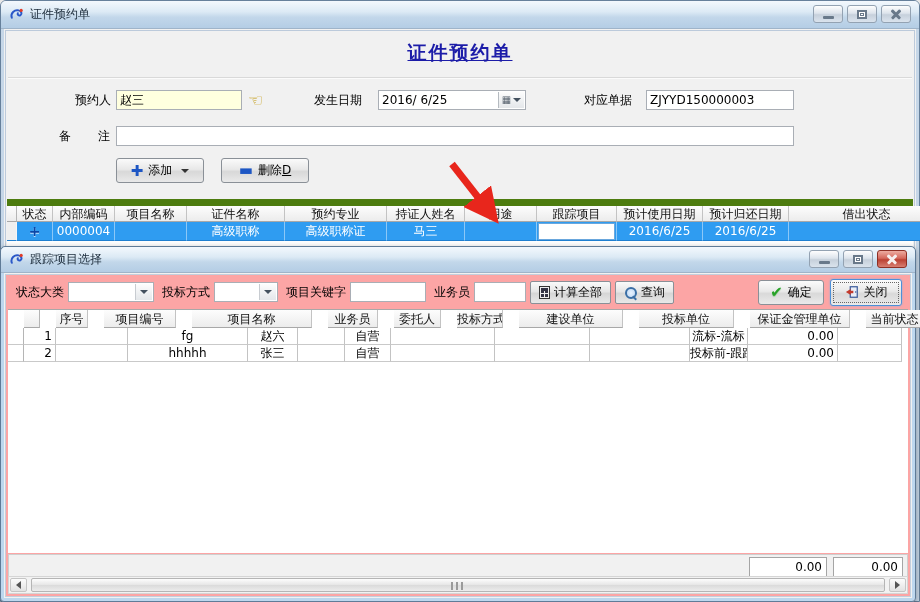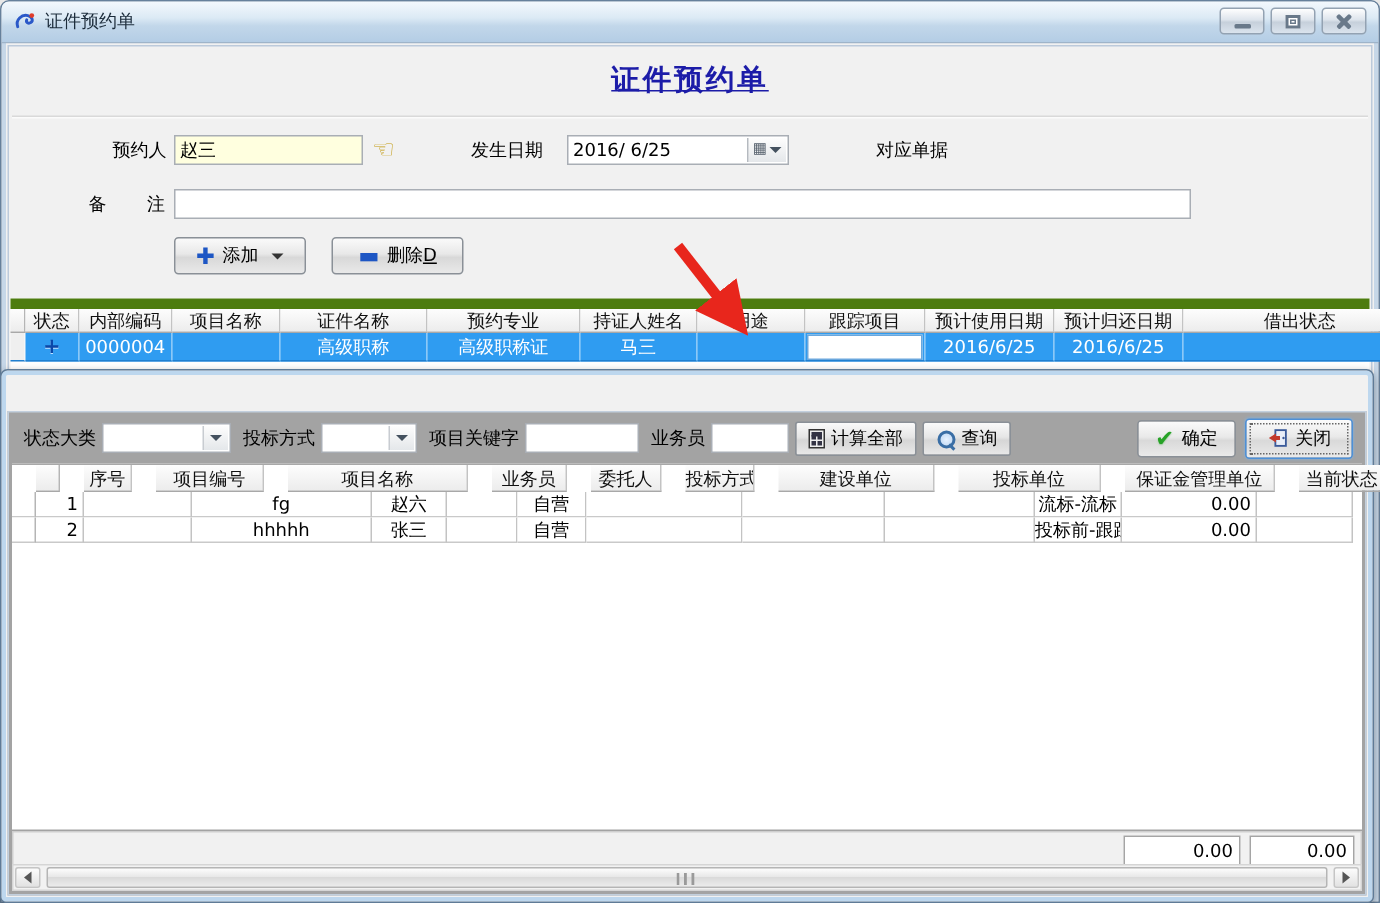--- a/index.html
+++ b/index.html
@@ -56,21 +56,21 @@
   .ghead .gcell { height:16px; line-height:16px; background:linear-gradient(#fdfdfd,#ececec); border-bottom:1px solid #a8a8a8; color:#111; }
   .stub { background:#efefef; border-right:1px solid #b5b5b5; }
   .selrow .gcell { height:19px; line-height:19px; background:#2f9cf1; color:#fff; border-right:1px solid rgba(255,255,255,.45); border-bottom:1px solid #1f7fd0; }
   .selrow .stub { background:#efefef; }
   .track-edit { width:100%; height:17px; margin-top:1px; border:1px solid #6aa7dd; background:#fff; padding:0 2px; font-size:12px; }
   .status-plus { color:#0b47a8; font-weight:bold; font-size:14px; text-shadow:0 1px 0 #bfe0ff; }
 
   
   #dialog { left:0; top:246px; width:916px; height:356px; z-index:10; border-radius:5px 5px 4px 4px;
     border:1px solid #5f7license; border:1px solid #5f7b97; box-shadow:0 0 0 3px #bdd7ee inset, 0 2px 6px rgba(0,0,0,.35); }
-  #dialog .dlg-body { position:absolute; top:27px; left:4px; right:4px; bottom:4px; background:#a3a3a3; border:1px solid #c2cfdd; }
+  #dialog .dlg-body { position:absolute; top:27px; left:4px; right:4px; bottom:4px; background:#fca5a5; border:1px solid #c2cfdd; }
   .toolbar { position:absolute; top:2px; left:0; right:0; height:30px; display:flex; align-items:center; padding:0 8px; }
   .tlabel { margin:0 4px 0 8px; flex:none; }
   .combo { position:relative; width:86px; height:20px; border:1px solid #a9aeb5; background:#fff; flex:none; }
   .combo .dd { position:absolute; right:1px; top:1px; bottom:1px; width:17px; background:linear-gradient(#fdfdfd,#e4e7ea); border-left:1px solid #c8ccd1; display:flex; align-items:center; justify-content:center; }
   .tb-input { height:20px; border:1px solid #a9aeb5; background:#fff; padding:0 3px; flex:none; font-size:12px; font-family:"DejaVu Sans","Liberation Sans",sans-serif;}
   .toolbtn { height:23px; border:1px solid #8a9097; border-radius:2px; background:linear-gradient(#fafafa,#e6e6e6 45%,#d6d6d6 55%,#e8e8e8);
     display:flex; align-items:center; justify-content:center; gap:4px; padding:0 8px; flex:none; margin-left:4px; }
   .calc-ic { width:11px; height:13px; border:1px solid #333; background:#eee; position:relative; }
   .calc-ic::before { content:""; position:absolute; left:1px; top:1px; right:1px; height:3px; background:#334; }
   .calc-ic::after { content:""; position:absolute; left:1px; bottom:1px; width:3px; height:3px; background:#334; box-shadow:4px 0 #334, 0 -4px #334, 4px -4px #334; }
@@ -138,20 +138,21 @@
       <span class="flabel" style="left:308px; top:59px; width:60px;">发生日期</span>
       <div class="tbox" style="left:372px; top:59px; width:148px;">
         <span style="line-height:18px;">2016/ 6/25</span>
         <span class="dropbtn" style="right:1px;">
           <span class="cal-ic">▦</span>
           <span class="dd-arrow"></span>
         </span>
       </div>
 
       <span class="flabel" style="left:578px; top:59px; width:58px;">对应单据</span>
+      <input class="tbox" style="left: 640px; top: 59px; width: 148px;" value="ZJYYD150000003">
 
       <span class="flabel" style="left:53px; top:95px;">备</span>
       <span class="flabel" style="left:92px; top:95px;">注</span>
       <input class="tbox" style="left: 110px; top: 95px; width: 678px;" value="">
 
       <div class="pushbtn" style="left:110px; top:127px; width:88px;">
         <span class="plus-ic">✚</span>
         <span>添加</span>
         <span class="split-arrow"></span>
       </div>
@@ -198,20 +199,40 @@
   <svg id="arrow" width="72" height="74">
     <defs>
       <marker id="ah" markerWidth="5" markerHeight="5" refX="2.5" refY="2.5" orient="auto">
         <polygon points="0,0 5,2.5 0,5" fill="#e8261c"></polygon>
       </marker>
     </defs>
     <line x1="14" y1="6" x2="50" y2="52" stroke="#e8261c" stroke-width="7" marker-end="url(#ah)"></line>
   </svg>
 
   <div class="win" id="dialog">
+    <div class="titlebar" style="height:26px;">
+      <svg class="appicon" viewBox="0 0 16 16">
+        <path d="M3 11.5 C1.2 6.5 6 2.6 10.2 3.6 C13.4 4.4 14.2 7.4 12.3 8.6 C10.6 9.6 8.6 8.4 9.4 6.6" stroke="#2a58c8" stroke-width="2.1" fill="none" stroke-linecap="round"></path>
+        <circle cx="13" cy="3.6" r="1.7" fill="#e03c2a"></circle>
+      </svg>
+      <span class="title">跟踪项目选择</span>
+      <div class="winbtns" style="top:3px;">
+        <div class="wbtn">
+            <span class="g-min"></span>
+          </div>
+        <div class="wbtn">
+            <span class="g-rest">
+              <i></i>
+            </span>
+          </div>
+        <div class="wbtn red">
+            <span class="g-x"></span>
+          </div>
+      </div>
+    </div>
 
     <div class="dlg-body">
 
       <div class="toolbar">
         <span class="tlabel" style="margin-left:2px;">状态大类</span>
         <span class="combo">
           <span></span>
           <span class="dd">
               <span class="dd-arrow"></span>
             </span>

